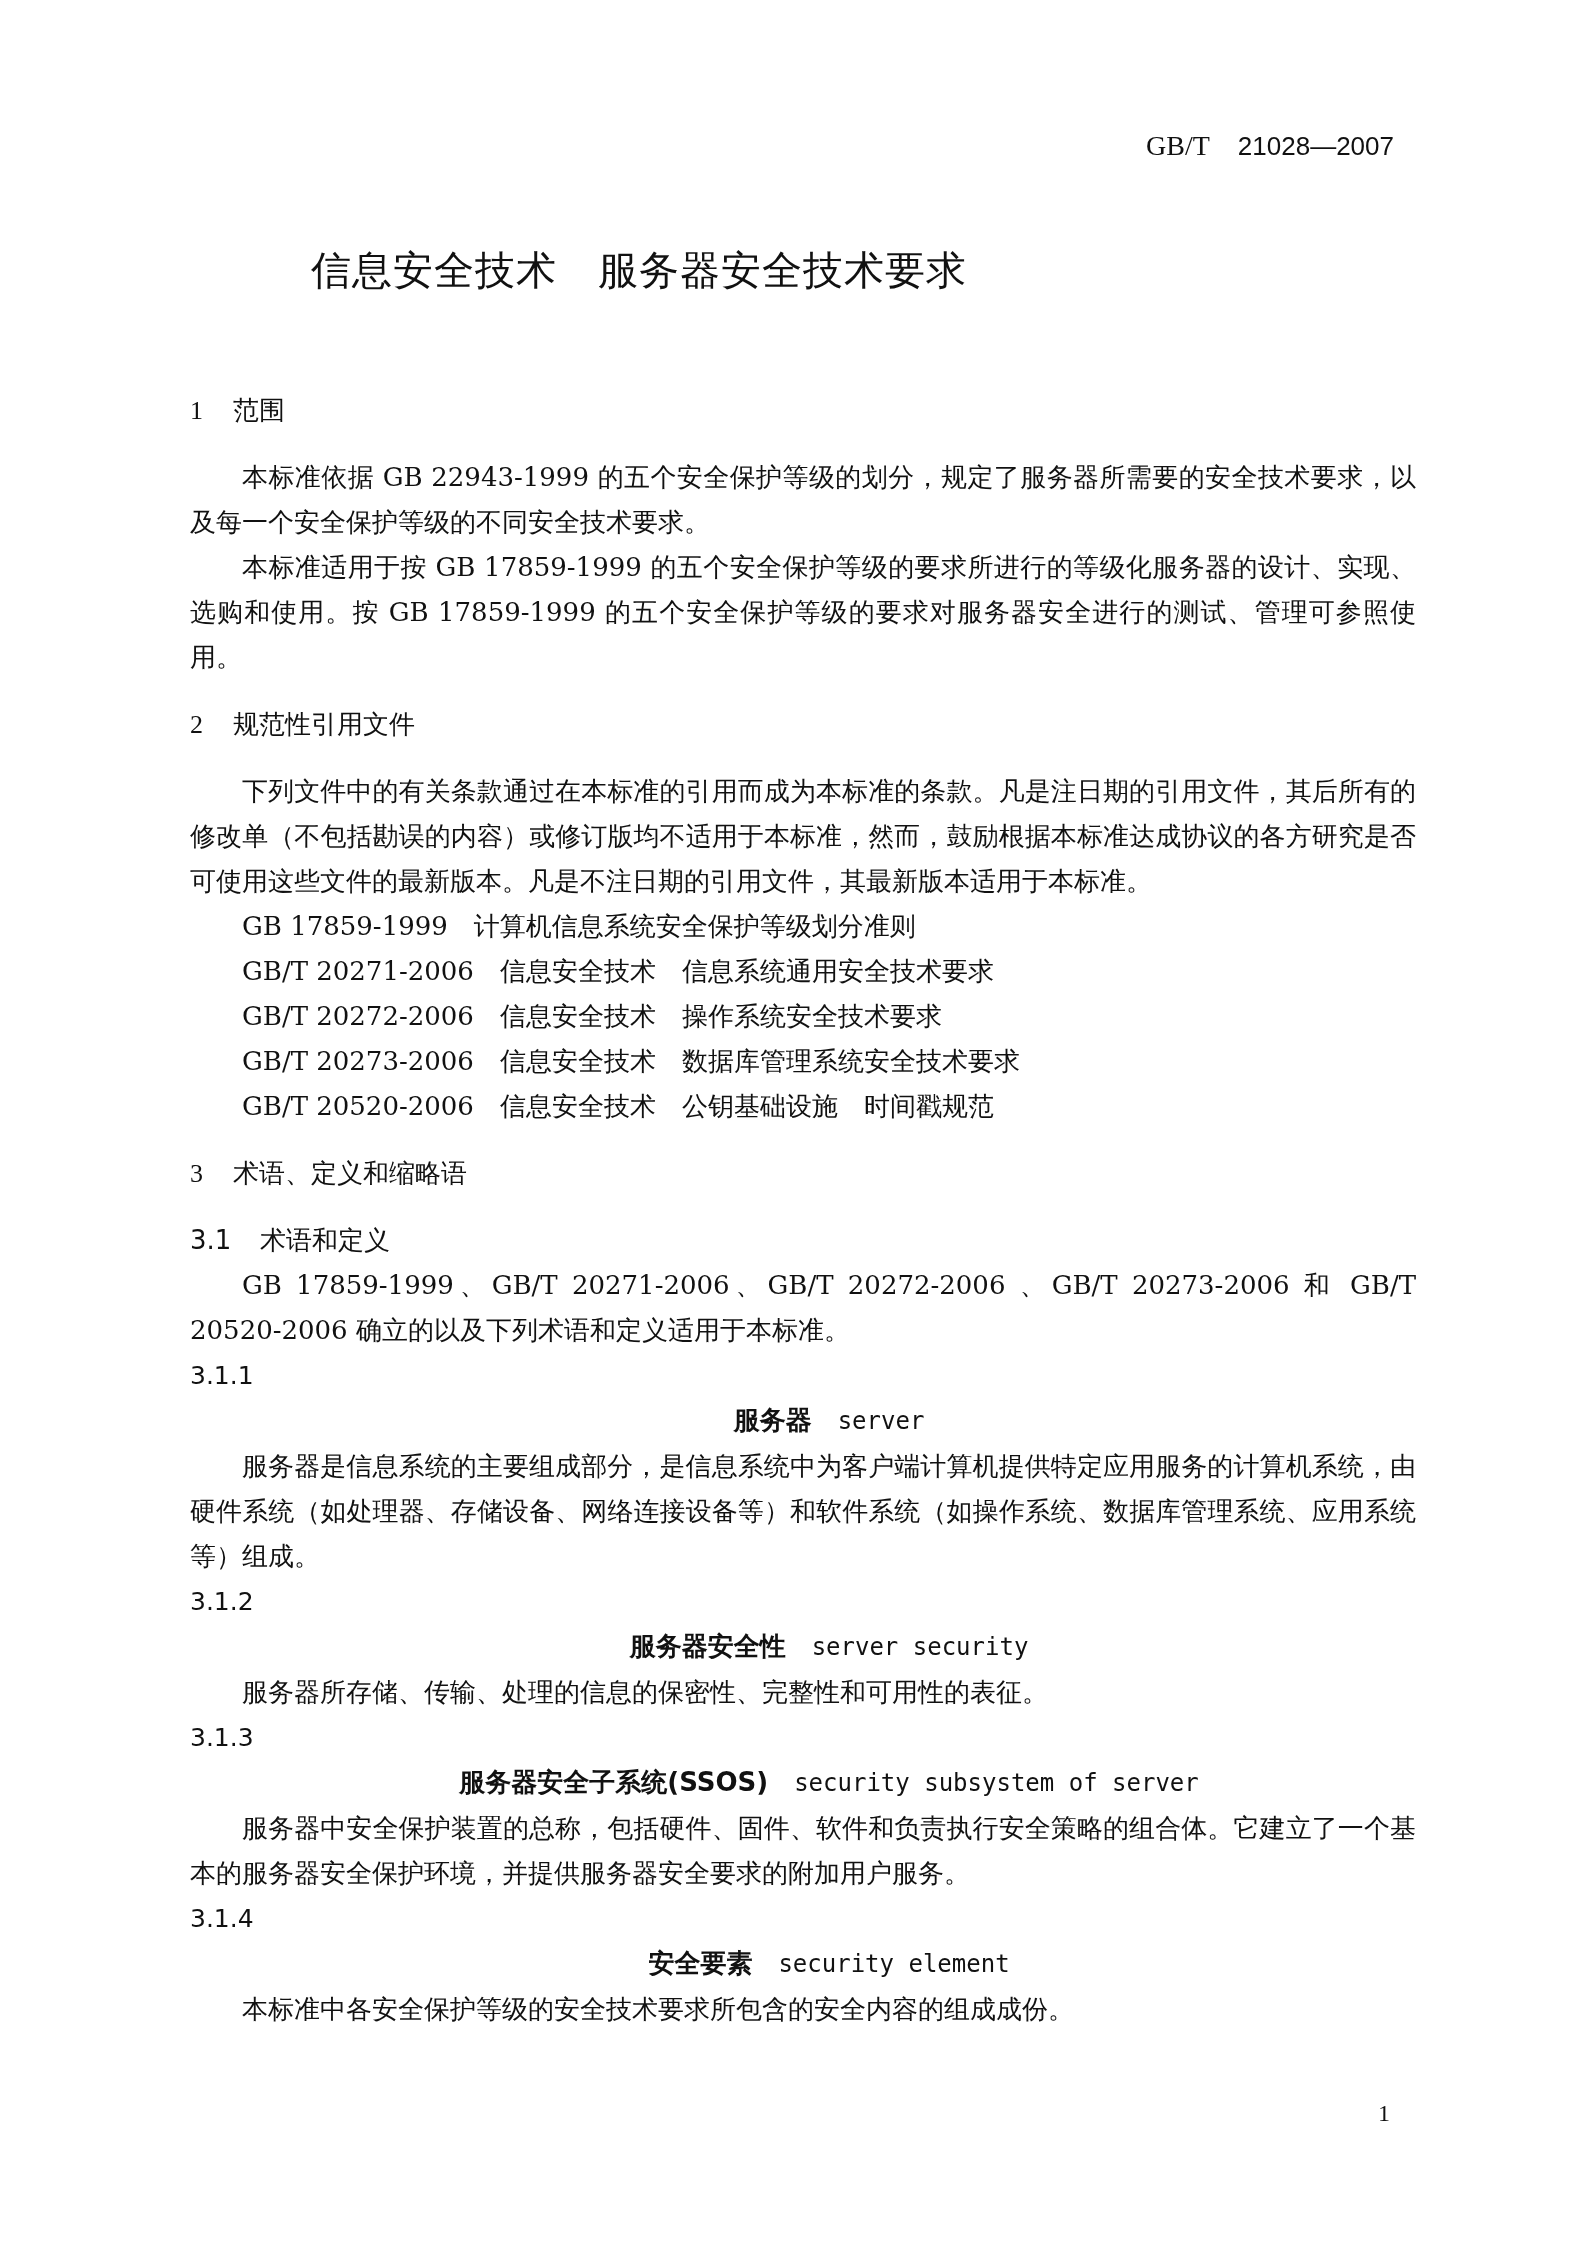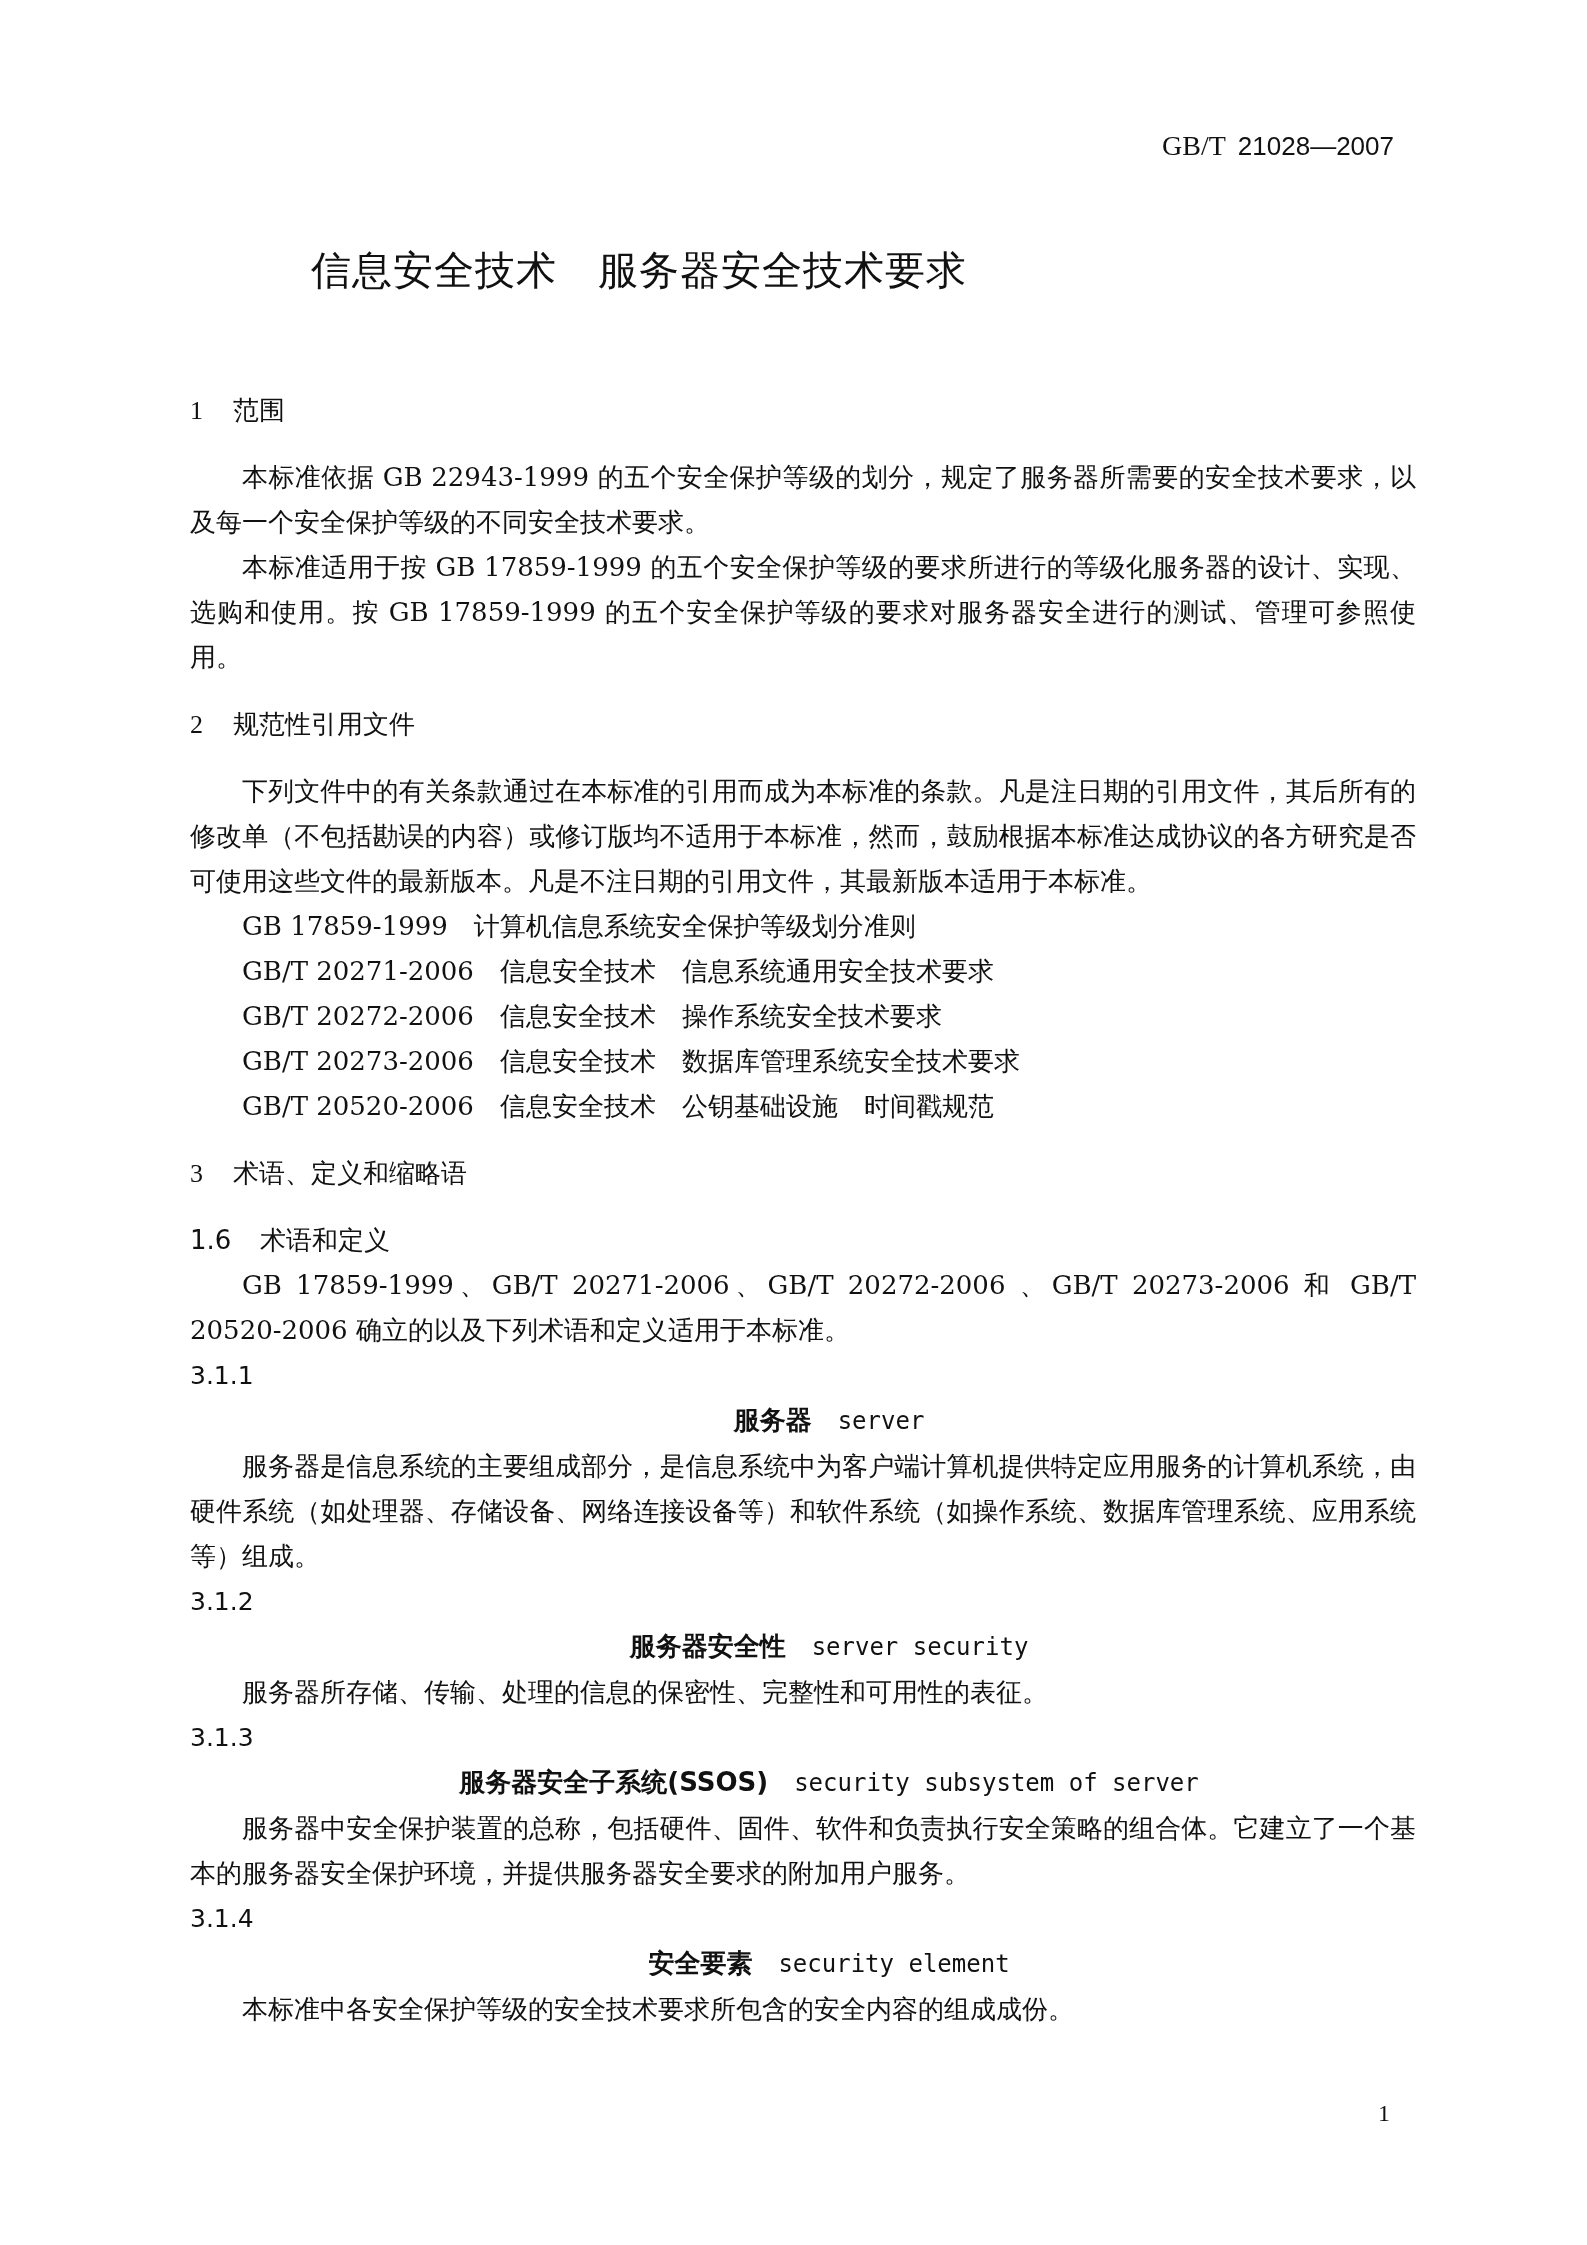--- a/index.html
+++ b/index.html
@@ -28,21 +28,21 @@
     font-size: 26px;
     white-space: nowrap;
   }
   .std-code .prefix {
     font-family: "Liberation Serif", serif;
     font-weight: normal;
     font-size: 28px;
   }
   .std-code .num {
     font-family: "Liberation Sans", sans-serif;
-    margin-left: 12px;
+    margin-left: 28px;
   }
   .doc-title {
     position: absolute;
     top: 243px;
     left: 0;
     width: 1278px;
     text-align: center;
     font-family: "DejaVu Sans", sans-serif;
     font-size: 40px;
     letter-spacing: 1px;
@@ -134,21 +134,21 @@
     <p class="para">下列文件中的有关条款通过在本标准的引用而成为本标准的条款。凡是注日期的引用文件，其后所有的修改单（不包括勘误的内容）或修订版均不适用于本标准，然而，鼓励根据本标准达成协议的各方研究是否可使用这些文件的最新版本。凡是不注日期的引用文件，其最新版本适用于本标准。</p>
     <div class="ref-item"><span>GB 17859-1999</span>　<span>计算机信息系统安全保护等级划分准则</span></div>
     <div class="ref-item"><span>GB/T 20271-2006</span>　<span>信息安全技术　信息系统通用安全技术要求</span></div>
     <div class="ref-item"><span>GB/T 20272-2006</span>　<span>信息安全技术　操作系统安全技术要求</span></div>
     <div class="ref-item"><span>GB/T 20273-2006</span>　<span>信息安全技术　数据库管理系统安全技术要求</span></div>
     <div class="ref-item"><span>GB/T 20520-2006</span>　<span>信息安全技术　公钥基础设施　时间戳规范</span></div>
     <div class="gap-section"></div>
 
     <div class="h1"><span class="num">3</span><span>术语、定义和缩略语</span></div>
     <div class="gap-after-h1"></div>
-    <div class="h2"><span class="num">1.6</span><span>术语和定义</span></div>
+    <div class="h2"><span class="num">3.1</span><span>术语和定义</span></div>
     <p class="para">GB 17859-1999、GB/T 20271-2006、GB/T 20272-2006 、GB/T 20273-2006 和 GB/T 20520-2006 确立的以及下列术语和定义适用于本标准。</p>
 
     <div class="term-num">3.1.1</div>
     <div class="term-name"><span class="zh">服务器</span><span class="en">server</span></div>
     <p class="term-def">服务器是信息系统的主要组成部分，是信息系统中为客户端计算机提供特定应用服务的计算机系统，由硬件系统（如处理器、存储设备、网络连接设备等）和软件系统（如操作系统、数据库管理系统、应用系统等）组成。</p>
 
     <div class="term-num">3.1.2</div>
     <div class="term-name"><span class="zh">服务器安全性</span><span class="en">server security</span></div>
     <p class="term-def">服务器所存储、传输、处理的信息的保密性、完整性和可用性的表征。</p>
 

